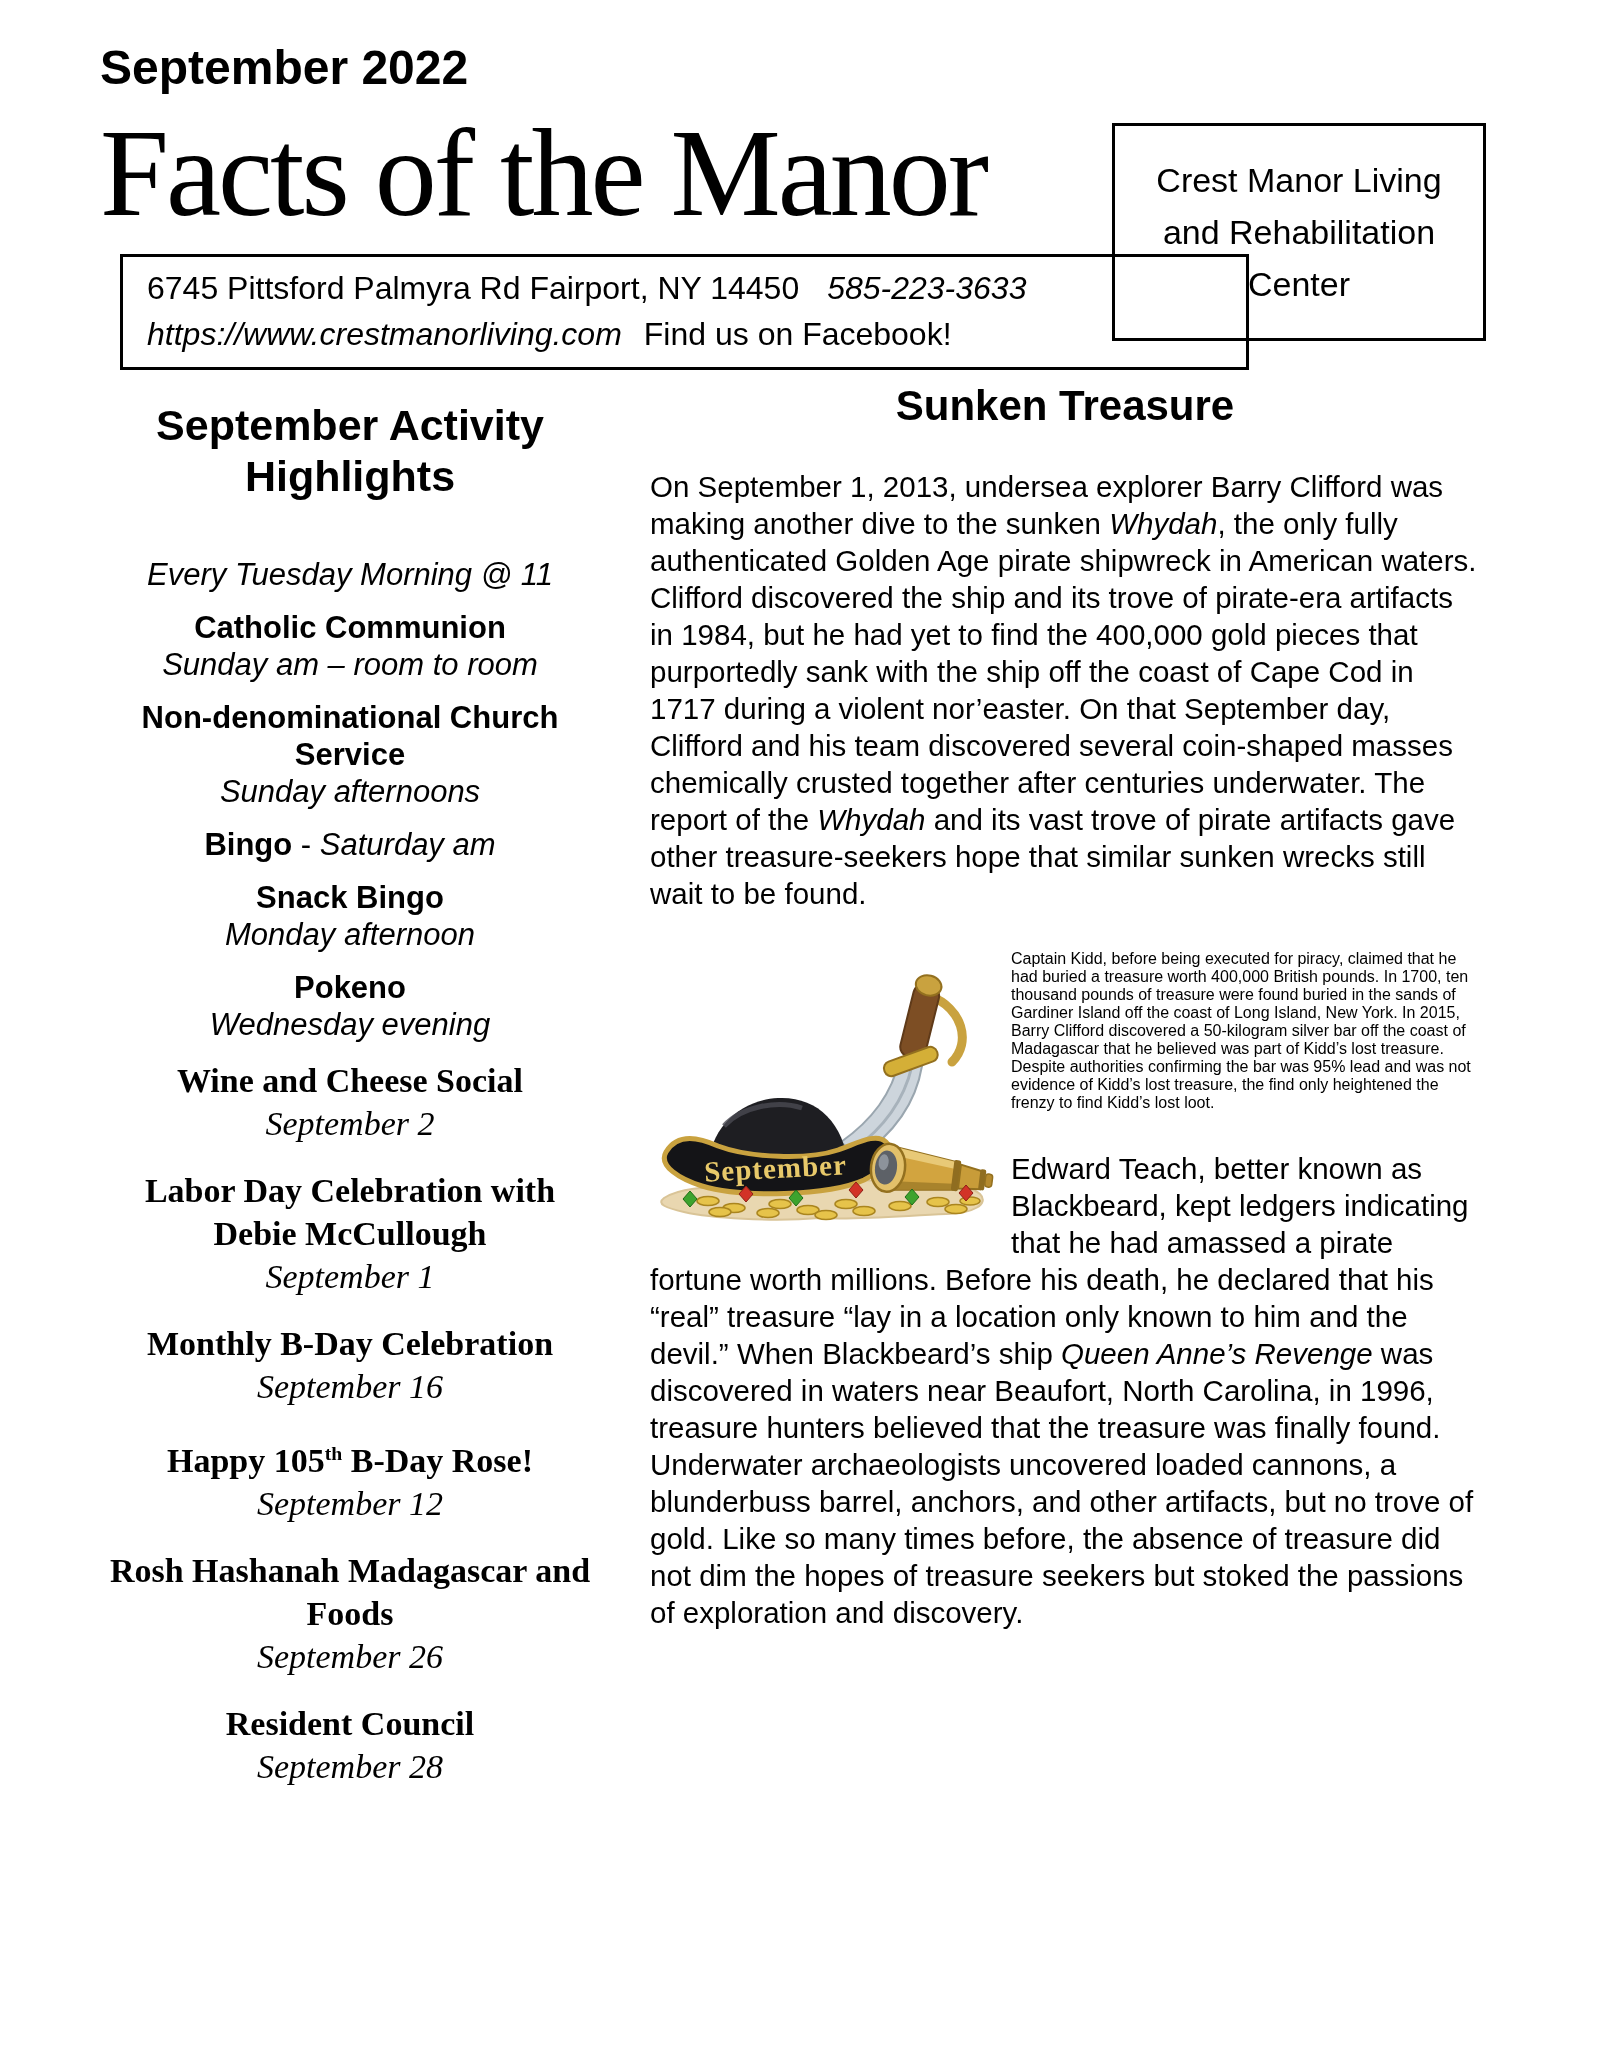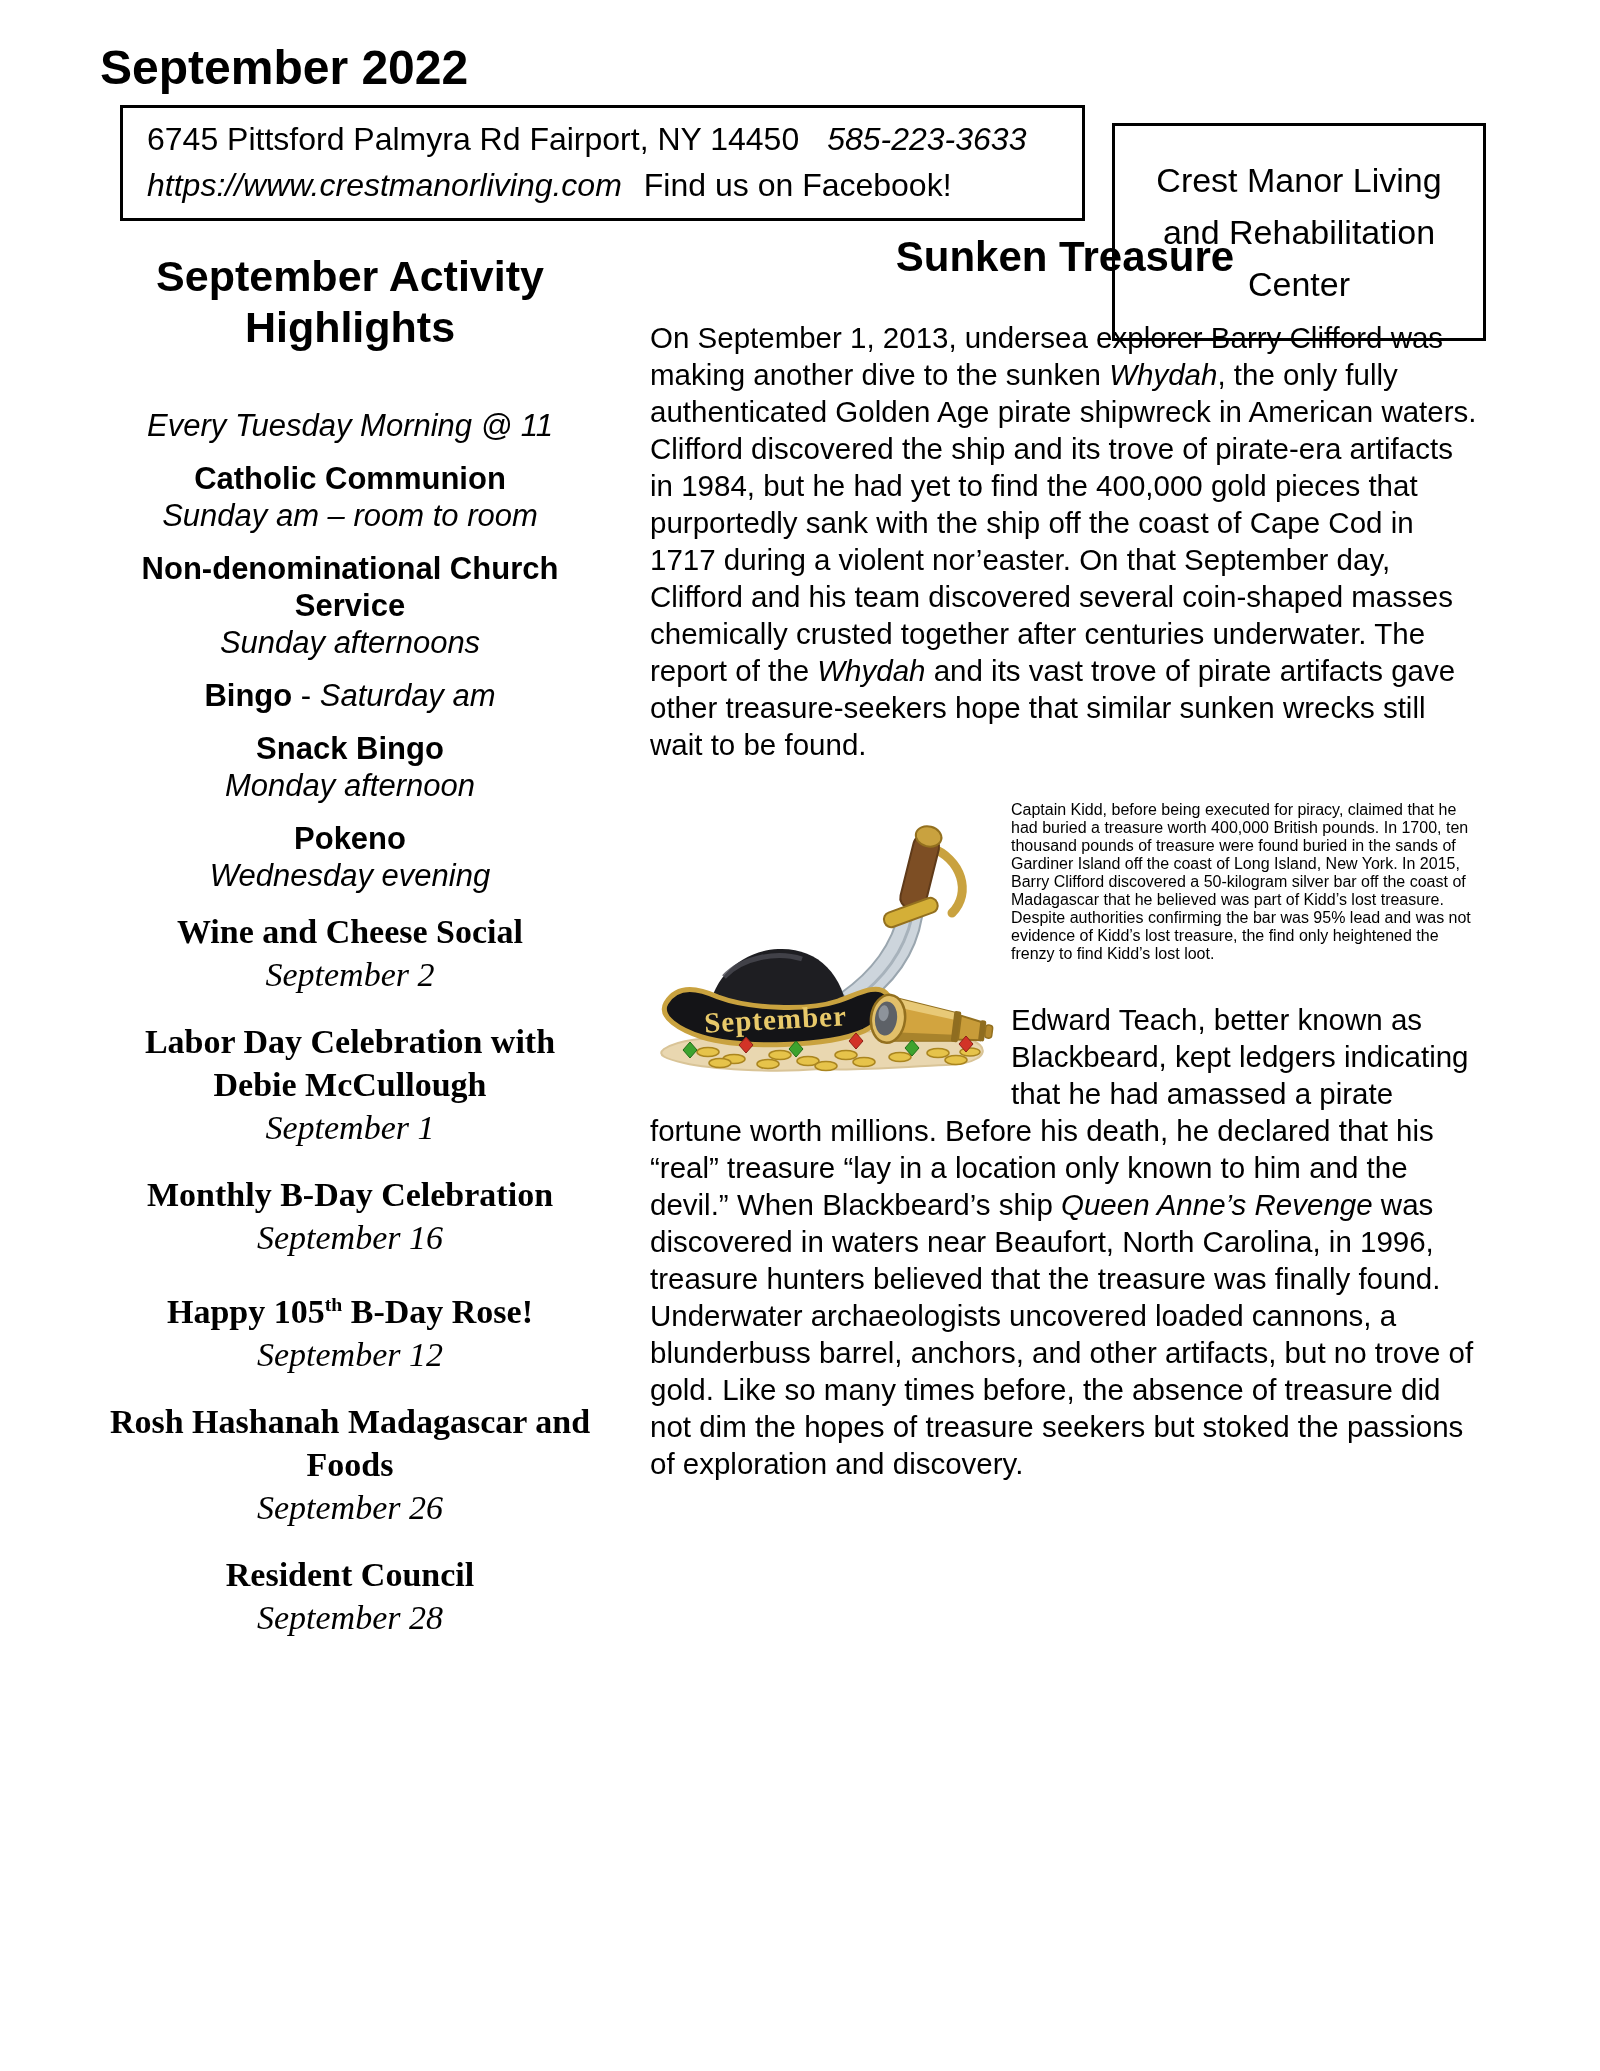--- a/index.html
+++ b/index.html
@@ -16,21 +16,21 @@
     font-family: "Liberation Serif", serif;
     font-size: 124px; line-height: 1.12; letter-spacing: -3px;
     margin-top: 10px; white-space: nowrap;
   }
   .org-box {
     position: absolute; top: 123px; right: 114px; width: 374px;
     box-sizing: border-box; border: 3px solid #000;
     text-align: center; font-size: 34px; line-height: 52px; padding: 28px 6px;
   }
   .contact-box {
-    border: 3px solid #000; width: 965px; box-sizing: border-box;
+    border: 3px solid #000; width: 1129px; box-sizing: border-box;
     margin: 10px 0 0 20px; padding: 8px 24px 10px 24px;
     font-size: 32px; line-height: 46px; white-space: nowrap;
   }
   .contact-phone { font-style: italic; margin-left: 28px; }
   .contact-website { font-style: italic; }
   .contact-facebook { margin-left: 22px; }
 
   
   .columns { display: flex; margin-top: 10px; }
   .col-left { width: 500px; flex: 0 0 500px; text-align: center; }
@@ -66,20 +66,21 @@
 <div class="page">
 
   <div class="issue-date">September 2022</div>
 
   <div class="org-box">
     <div>Crest Manor Living</div>
     <div>and Rehabilitation</div>
     <div>Center</div>
   </div>
 
+  <div class="masthead">Facts of the Manor</div>
 
   <div class="contact-box">
     <div><span>6745 Pittsford Palmyra Rd Fairport, NY 14450</span><span class="contact-phone">585-223-3633</span></div>
     <div><span class="contact-website">https://www.crestmanorliving.com</span><span class="contact-facebook">Find us on Facebook!</span></div>
   </div>
 
   <div class="columns">
 
     <div class="col-left">
       <div class="left-heading">September Activity Highlights</div>

